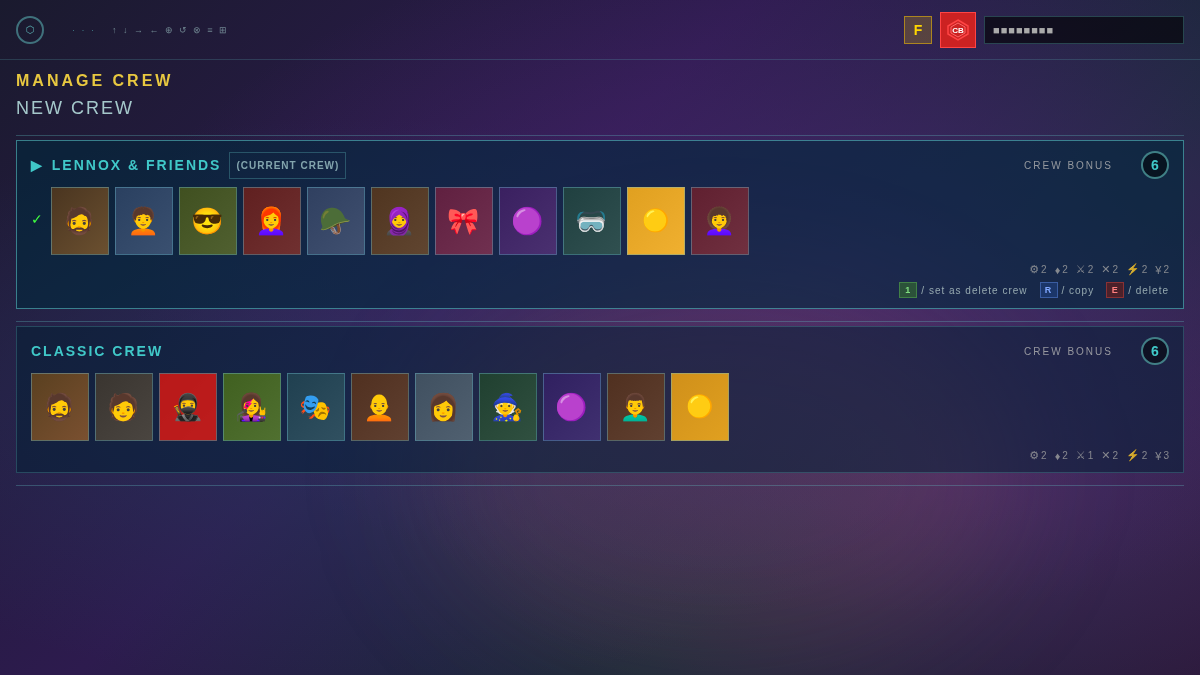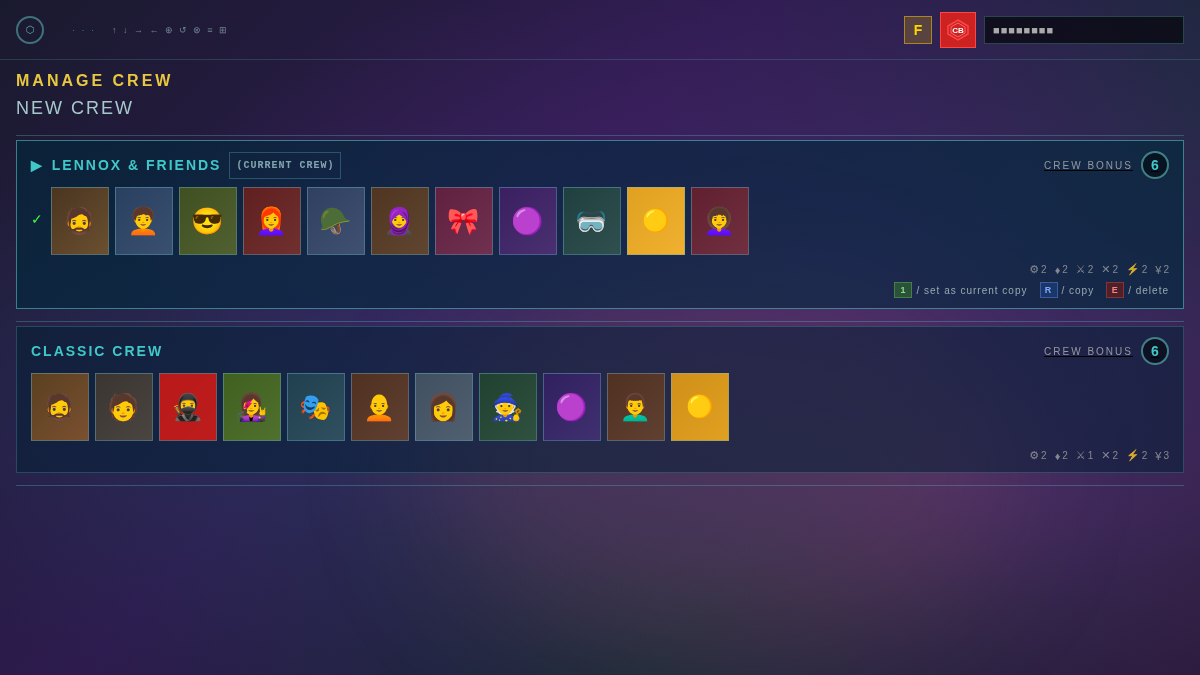--- a/index.html
+++ b/index.html
@@ -188,28 +188,26 @@
       align-items: center;
       gap: 8px;
     }
 
     .current-crew-badge {
       color: rgba(180, 220, 220, 0.7);
       font-size: 10px;
       letter-spacing: 1px;
       border: 1px solid rgba(100,200,200,0.3);
       padding: 7px 6px;
-      font-family: Liberation Mono, monospace;
     }
 
     .crew-right {
       display: flex;
       align-items: center;
-      gap: 8px;
-      text-decoration: underline;
+      gap: 28px;
     }
 
     .crew-bonus-label {
       color: rgba(180,180,180,0.8);
       font-size: 10px;
       letter-spacing: 2px;
       text-transform: uppercase;
     }
 
     .crew-bonus-num {
@@ -455,21 +453,21 @@
           <span class="stat-item"><span class="stat-icon">⚔</span>2</span>
           <span class="stat-item"><span class="stat-icon">✕</span>2</span>
           <span class="stat-item"><span class="stat-icon">⚡</span>2</span>
           <span class="stat-item"><span class="stat-icon">¥</span>2</span>
         </div>
       </div>
 
       <div class="crew-actions">
         <div class="action-btn">
           <span class="key-badge">1</span>
-          <span>/ set as current copy</span>
+          <span>/ set as delete crew</span>
         </div>
         <div class="action-btn">
           <span class="key-badge blue">R</span>
           <span>/ copy</span>
         </div>
         <div class="action-btn">
           <span class="key-badge red">E</span>
           <span>/ delete</span>
         </div>
       </div>

